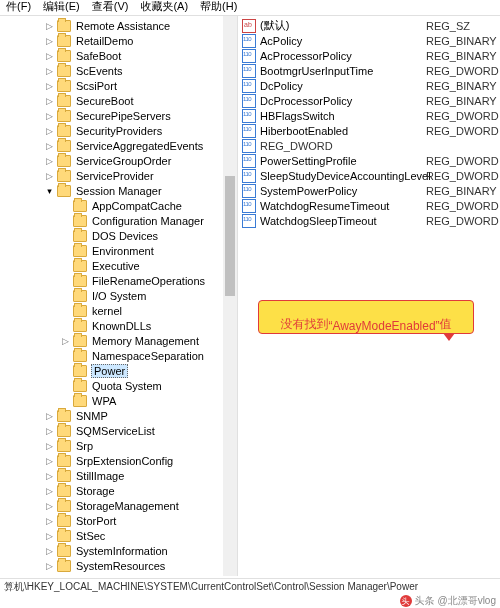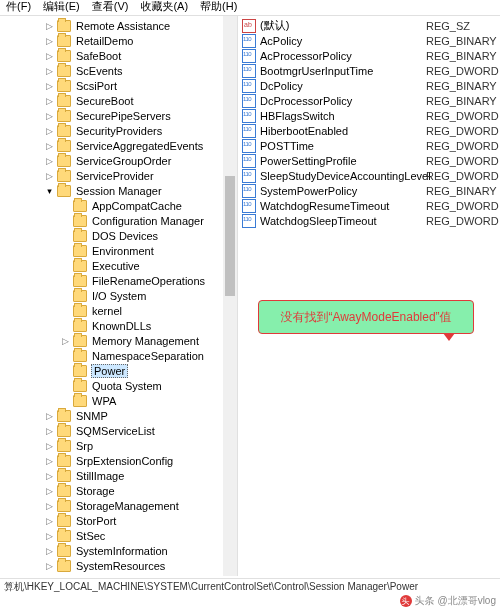--- a/index.html
+++ b/index.html
@@ -28,21 +28,21 @@
   .list-body { padding: 2px 0; }
   .list-row { display: flex; align-items: center; height: 15px; padding-left: 4px; }
   .val-icon { width: 14px; height: 14px; margin-right: 4px; flex-shrink: 0; display: inline-block; position: relative; }
   .val-icon.sz { background: #fff; border: 1px solid #c44; }
   .val-icon.sz::after { content: "ab"; font-size: 7px; color: #c44; position: absolute; top: 0; left: 1px; line-height: 10px; }
   .val-icon.bin { background: #fff; border: 1px solid #3a7bd5; }
   .val-icon.bin::after { content: "110"; font-size: 6px; color: #3a7bd5; position: absolute; top: 1px; left: 0; line-height: 7px; letter-spacing: -0.5px; }
   .row-name { width: 166px; }
   .row-type { color: #333; }
   
-  .annotation { position: absolute; left: 258px; top: 300px; width: 216px; height: 34px; border: 1.5px solid #e03a3a; border-radius: 4px; background: #86efac; display: flex; align-items: center; justify-content: center; color: #e03a3a; font-size: 12px; }
+  .annotation { position: absolute; left: 258px; top: 300px; width: 216px; height: 34px; border: 1.5px solid #e03a3a; border-radius: 4px; background: #fde047; display: flex; align-items: flex-end; justify-content: center; color: #e03a3a; font-size: 12px; }
   .annotation::after { content: ""; position: absolute; bottom: -8px; right: 18px; width: 0; height: 0; border-left: 6px solid transparent; border-right: 6px solid transparent; border-top: 8px solid #e03a3a; }
   .annotation-q1, .annotation-q2 { color: #e03a3a; }
   
   .statusbar { position: absolute; bottom: 14px; left: 0; right: 0; height: 16px; border-top: 1px solid #e0e0e0; padding: 1px 4px; font-size: 10px; color: #333; background: #fff; overflow: hidden; white-space: nowrap; margin-top: 48px; }
   .watermark { position: absolute; bottom: 0; right: 4px; font-size: 10px; color: #888; display: flex; align-items: center; gap: 3px; }
   .wm-icon { width: 12px; height: 12px; border-radius: 50%; background: #e03a3a; color: #fff; font-size: 8px; display: inline-flex; align-items: center; justify-content: center; }
   .ind-2 { padding-left: 44px; }
   .ind-3 { padding-left: 60px; }
 </style>
 </head>
@@ -286,21 +286,20 @@
           <span class="row-name">HBFlagsSwitch</span>
           <span class="row-type">REG_DWORD</span>
         </div>
         <div class="list-row">
           <span class="val-icon bin"></span>
           <span class="row-name">HiberbootEnabled</span>
           <span class="row-type">REG_DWORD</span>
         </div>
         <div class="list-row">
           <span class="val-icon bin"></span>
-          <span class="row-name">POSTTime</span>
           <span class="row-type">REG_DWORD</span>
         </div>
         <div class="list-row">
           <span class="val-icon bin"></span>
           <span class="row-name">PowerSettingProfile</span>
           <span class="row-type">REG_DWORD</span>
         </div>
         <div class="list-row">
           <span class="val-icon bin"></span>
           <span class="row-name">SleepStudyDeviceAccountingLevel</span>

